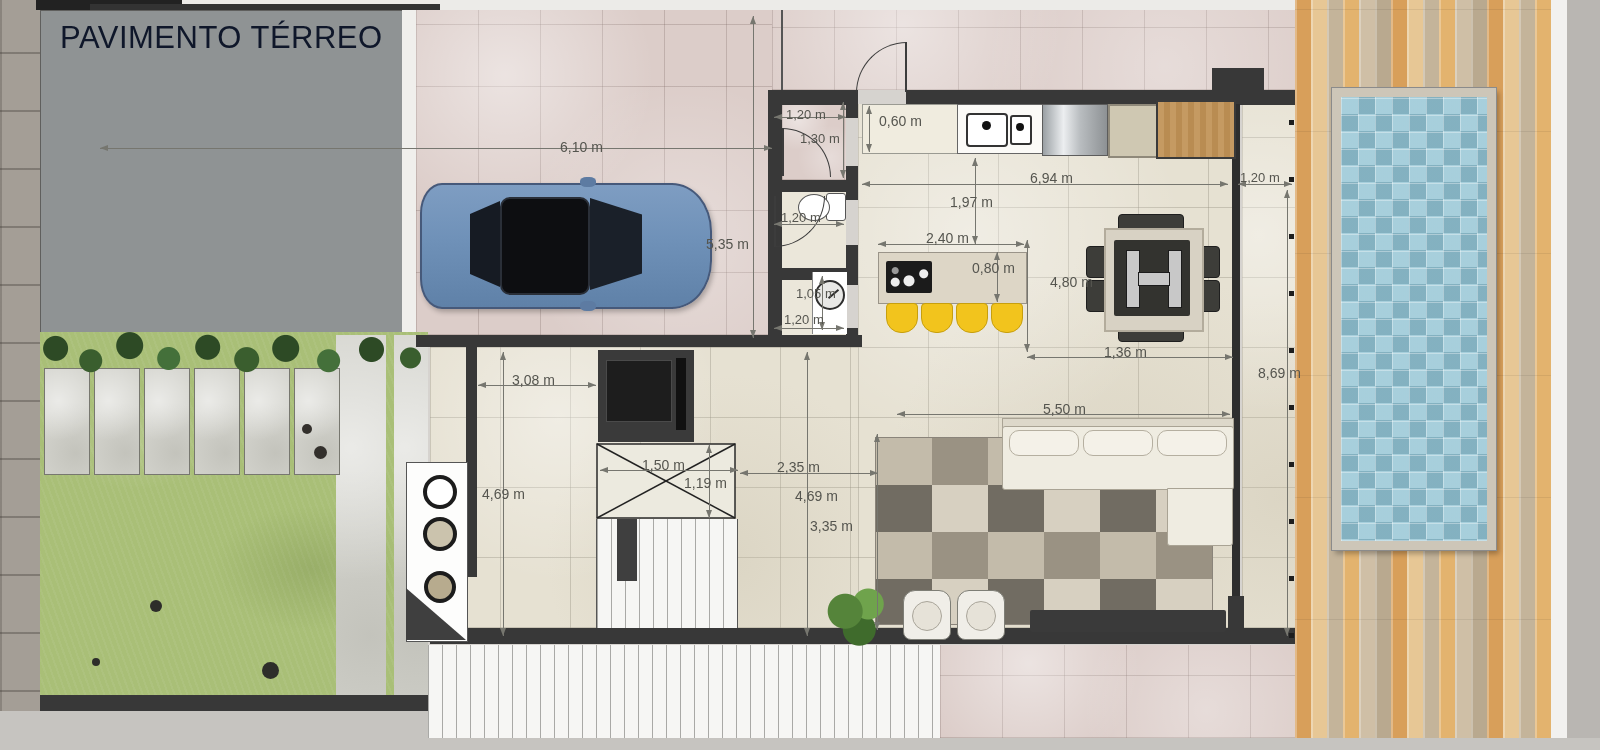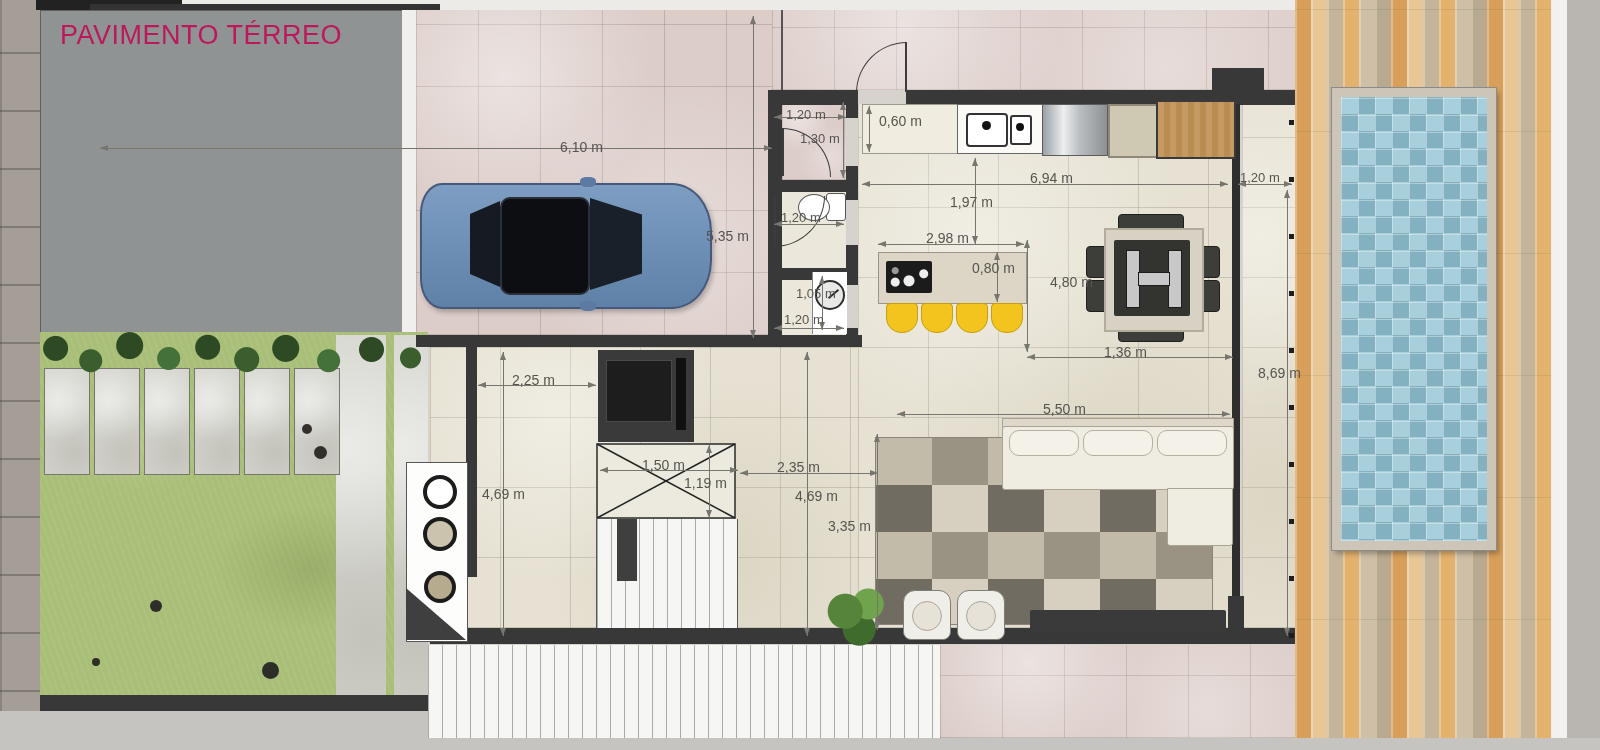--- a/index.html
+++ b/index.html
@@ -60,21 +60,21 @@
   
   .dim{position:absolute;color:#55554f;font-size:14px;white-space:nowrap;}
   .dim.sm{font-size:13px;}
   .dlh,.dlv{position:absolute;background:#76766f;}
   .dlh{height:1px;}
   .dlv{width:1px;}
   .dlh::before{content:"";position:absolute;left:0;top:-3px;border-top:3px solid transparent;border-bottom:3px solid transparent;border-right:8px solid #76766f;}
   .dlh::after{content:"";position:absolute;right:0;top:-3px;border-top:3px solid transparent;border-bottom:3px solid transparent;border-left:8px solid #76766f;}
   .dlv::before{content:"";position:absolute;top:0;left:-3px;border-left:3px solid transparent;border-right:3px solid transparent;border-bottom:8px solid #76766f;}
   .dlv::after{content:"";position:absolute;bottom:0;left:-3px;border-left:3px solid transparent;border-right:3px solid transparent;border-top:8px solid #76766f;}
-  #title{position:absolute;left:60px;top:20px;font-size:27px;font-weight:500;color:#be185d;letter-spacing:.5px;}
+  #title{position:absolute;left:60px;top:20px;font-size:31px;font-weight:500;color:#0f172a;letter-spacing:.5px;}
   .circle{border-radius:50%;position:absolute;}
 </style>
 </head>
 <body>
 
 <div id="plan">
 
   <div class="abs pavers" style="left:0;top:0;width:40px;height:750px;"></div>
   <div class="abs" style="left:40px;top:0;width:1260px;height:12px;background:#ecebe8;"></div>
   <div class="abs" style="left:36px;top:0;width:146px;height:10px;background:#222;"></div>
@@ -262,38 +262,38 @@
   <div class="dlh" style="left:478px;top:385px;width:118px;"></div>
   <div class="dlv" style="left:503px;top:352px;height:284px;"></div>
   <div class="dlh" style="left:600px;top:470px;width:138px;"></div>
   <div class="dlv" style="left:709px;top:445px;height:73px;"></div>
   <div class="dlh" style="left:740px;top:473px;width:138px;"></div>
   <div class="dlv" style="left:807px;top:352px;height:284px;"></div>
   <div class="dlh" style="left:897px;top:414px;width:333px;"></div>
   <div class="dlv" style="left:877px;top:434px;height:196px;"></div>
 
   <div class="dim" style="left:560px;top:139px;">6,10 m</div>
-  <div class="dim" style="left:706px;top:228px;">5,35 m</div>
+  <div class="dim" style="left:706px;top:236px;">5,35 m</div>
   <div class="dim sm" style="left:786px;top:107px;">1,20 m</div>
   <div class="dim sm" style="left:800px;top:131px;">1,30 m</div>
   <div class="dim" style="left:879px;top:113px;">0,60 m</div>
   <div class="dim" style="left:1030px;top:170px;">6,94 m</div>
   <div class="dim sm" style="left:1240px;top:170px;">1,20 m</div>
   <div class="dim" style="left:950px;top:194px;">1,97 m</div>
   <div class="dim sm" style="left:781px;top:210px;">1,20 m</div>
-  <div class="dim" style="left:926px;top:230px;">2,98 m</div>
+  <div class="dim" style="left:926px;top:230px;">2,40 m</div>
   <div class="dim" style="left:972px;top:260px;">0,80 m</div>
   <div class="dim" style="left:1050px;top:274px;">4,80 m</div>
   <div class="dim sm" style="left:796px;top:286px;">1,05 m</div>
   <div class="dim sm" style="left:784px;top:312px;">1,20 m</div>
   <div class="dim" style="left:1104px;top:344px;">1,36 m</div>
   <div class="dim" style="left:1258px;top:365px;">8,69 m</div>
-  <div class="dim" style="left:512px;top:372px;">2,25 m</div>
+  <div class="dim" style="left:512px;top:372px;">3,08 m</div>
   <div class="dim" style="left:482px;top:486px;">4,69 m</div>
   <div class="dim" style="left:642px;top:457px;">1,50 m</div>
   <div class="dim" style="left:684px;top:475px;">1,19 m</div>
   <div class="dim" style="left:777px;top:459px;">2,35 m</div>
   <div class="dim" style="left:795px;top:488px;">4,69 m</div>
   <div class="dim" style="left:1043px;top:401px;">5,50 m</div>
-  <div class="dim" style="left:828px;top:518px;">3,35 m</div>
+  <div class="dim" style="left:810px;top:518px;">3,35 m</div>
 
   <div id="title">PAVIMENTO TÉRREO</div>
 </div>
 
 </body></html>

